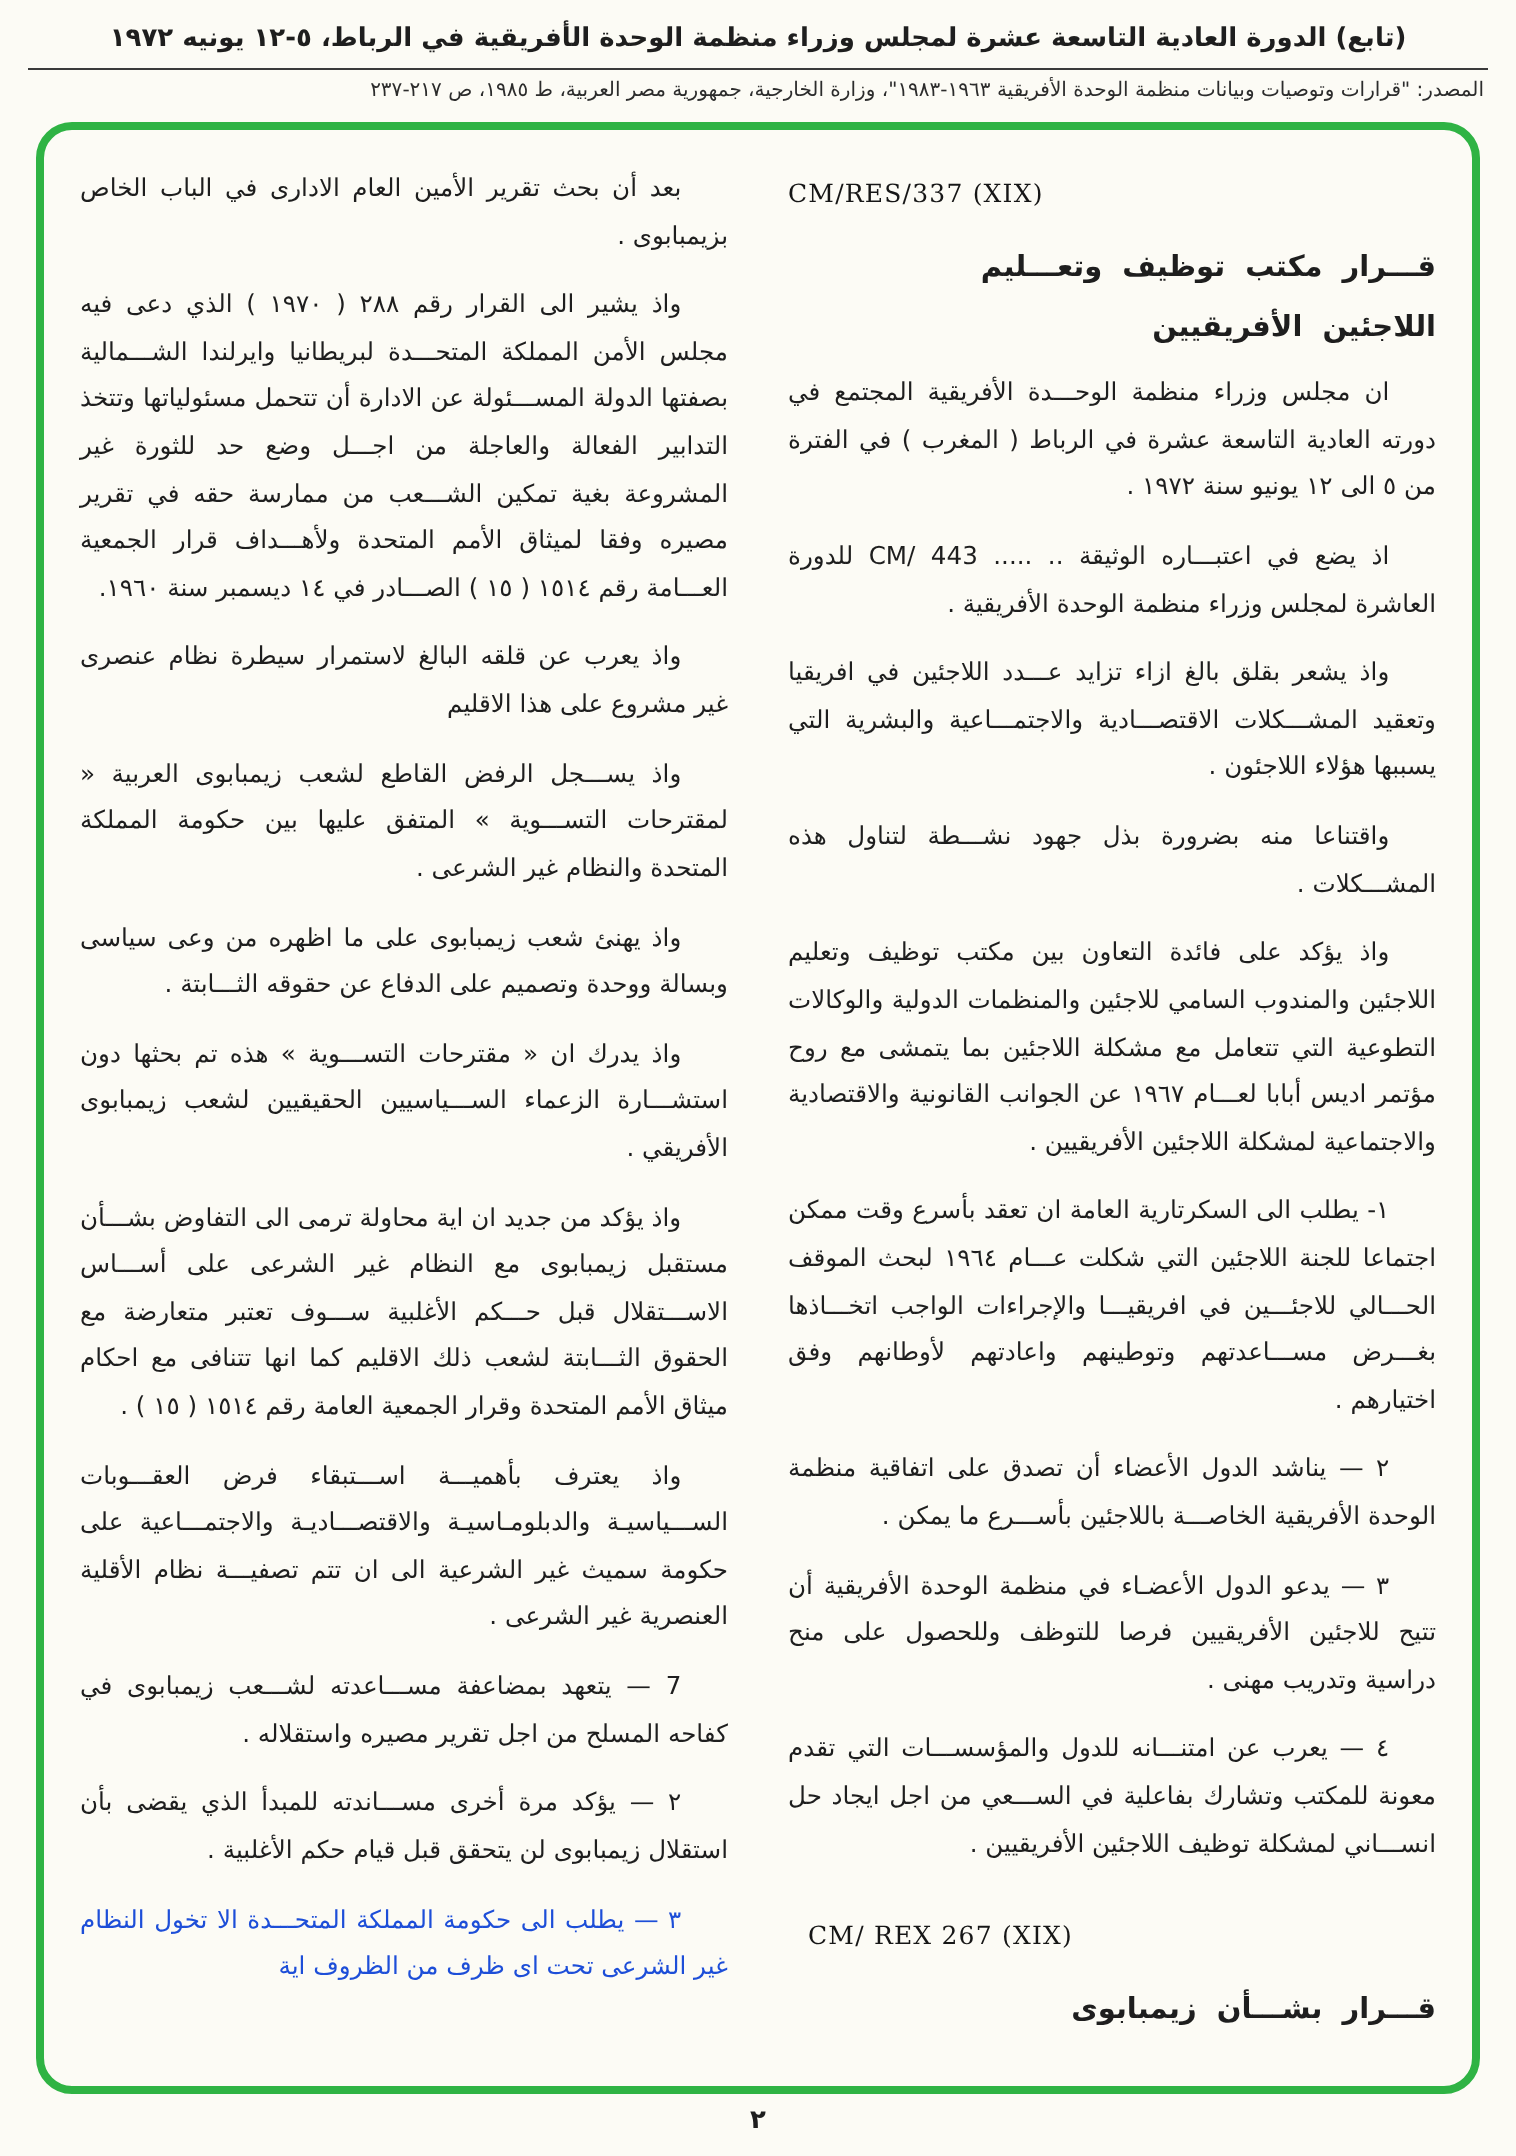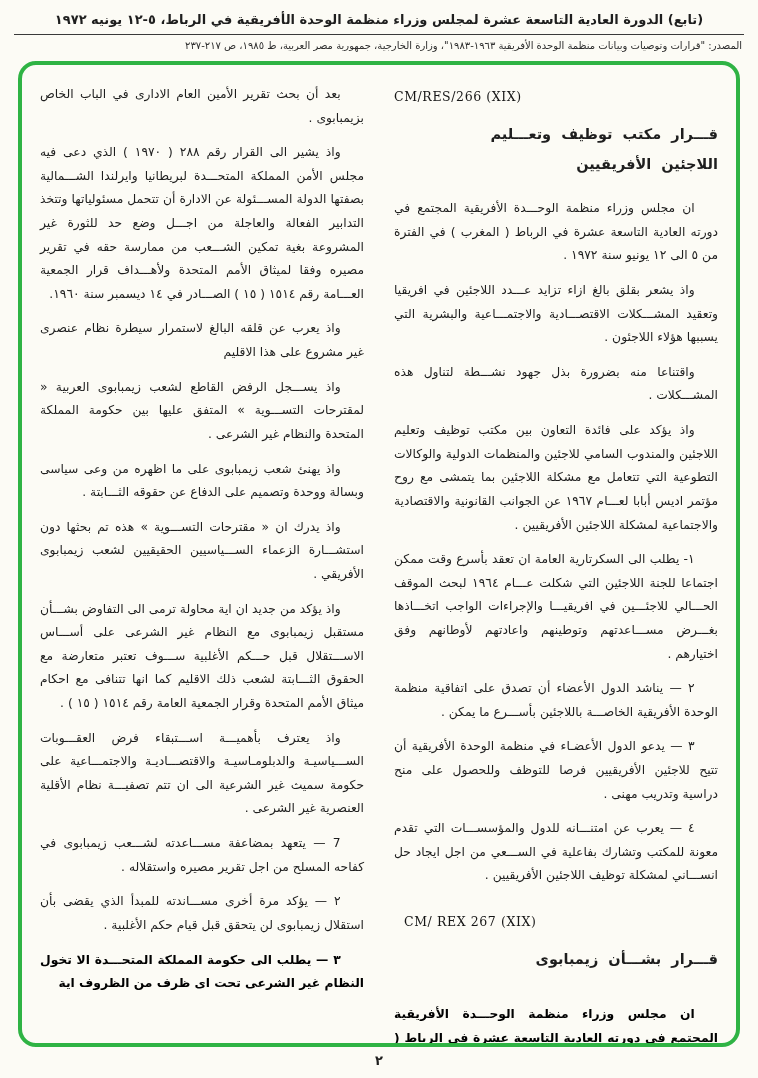--- a/index.html
+++ b/index.html
@@ -43,44 +43,45 @@
     font-family:"DejaVu Serif", serif;
     font-size:12.5px; letter-spacing:.6px;
     margin:2px 0 12px; text-indent:0; color:#161616;
   }
   .doc-code.second { margin-top:22px; padding-left:10px; }
   .res-title {
     font-weight:bold;
     font-size:14.5px; line-height:1.8;
     margin:2px 0 4px; text-indent:0; word-spacing:5px;
   }
-  .res-title.sub { margin:0 0 20px; }
+  .res-title.sub { margin:0 0 8px; }
   .res-title.single { margin:8px 0 31px; }
-  .emph { font-weight:bold; color:#000000; }
+  .emph { font-weight:normal; color:#1d4ed8; }
   .page-footer { padding:2px 0 10px; }
   .page-num { text-align:center; font-size:13px; font-weight:bold; }
 </style>
 </head>
 <body>
 
 <div class="sheet">
 
   <header class="doc-header">
     <div class="header-line1">(تابع) الدورة العادية التاسعة عشرة لمجلس وزراء منظمة الوحدة الأفريقية في الرباط، ٥-١٢ يونيه ١٩٧٢</div>
     <div class="header-line2">المصدر: "قرارات وتوصيات وبيانات منظمة الوحدة الأفريقية ١٩٦٣-١٩٨٣"، وزارة الخارجية، جمهورية مصر العربية، ط ١٩٨٥، ص ٢١٧-٢٣٧</div>
   </header>
 
   <div class="green-box" style="border-color: rgb(47, 179, 68);">
     <div class="columns">
 
       <div class="col">
-        <div class="doc-code">CM/RES/266 (XIX)</div>
+        <div class="doc-code">CM/RES/337 (XIX)</div>
         <div class="res-title">قـــرار مكتب توظيف وتعـــليم</div>
         <div class="res-title sub">اللاجئين الأفريقيين</div>
         <p class="para">ان مجلس وزراء منظمة الوحـــدة الأفريقية المجتمع في دورته العادية التاسعة عشرة في الرباط ( المغرب ) في الفترة من ٥ الى ١٢ يونيو سنة ١٩٧٢ .</p>
+        <p class="para">اذ يضع في اعتبـــاره الوثيقة .. ..... CM/ 443 للدورة العاشرة لمجلس وزراء منظمة الوحدة الأفريقية .</p>
         <p class="para">واذ يشعر بقلق بالغ ازاء تزايد عـــدد اللاجئين في افريقيا وتعقيد المشـــكلات الاقتصـــادية والاجتمـــاعية والبشرية التي يسببها هؤلاء اللاجئون .</p>
         <p class="para">واقتناعا منه بضرورة بذل جهود نشـــطة لتناول هذه المشـــكلات .</p>
         <p class="para">واذ يؤكد على فائدة التعاون بين مكتب توظيف وتعليم اللاجئين والمندوب السامي للاجئين والمنظمات الدولية والوكالات التطوعية التي تتعامل مع مشكلة اللاجئين بما يتمشى مع روح مؤتمر اديس أبابا لعـــام ١٩٦٧ عن الجوانب القانونية والاقتصادية والاجتماعية لمشكلة اللاجئين الأفريقيين .</p>
         <p class="para">١- يطلب الى السكرتارية العامة ان تعقد بأسرع وقت ممكن اجتماعا للجنة اللاجئين التي شكلت عـــام ١٩٦٤ لبحث الموقف الحـــالي للاجئـــين في افريقيـــا والإجراءات الواجب اتخـــاذها بغـــرض مســـاعدتهم وتوطينهم واعادتهم لأوطانهم وفق اختيارهم .</p>
         <p class="para">٢ — يناشد الدول الأعضاء أن تصدق على اتفاقية منظمة الوحدة الأفريقية الخاصـــة باللاجئين بأســـرع ما يمكن .</p>
         <p class="para">٣ — يدعو الدول الأعضـاء في منظمة الوحدة الأفريقية أن تتيح للاجئين الأفريقيين فرصا للتوظف وللحصول على منح دراسية وتدريب مهنى .</p>
         <p class="para">٤ — يعرب عن امتنـــانه للدول والمؤسســـات التي تقدم معونة للمكتب وتشارك بفاعلية في الســـعي من اجل ايجاد حل انســـاني لمشكلة توظيف اللاجئين الأفريقيين .</p>
         <div class="doc-code second">CM/ REX 267 (XIX)</div>
         <div class="res-title single">قـــرار بشـــأن زيمبابوى</div>
         <p class="para emph">ان مجلس وزراء منظمة الوحـــدة الأفريقية المجتمع في دورته العادية التاسعة عشرة في الرباط ( المغرب ) في الفترة من ٥ الى ١٢ يونيو سنة ١٩٧٢</p>

